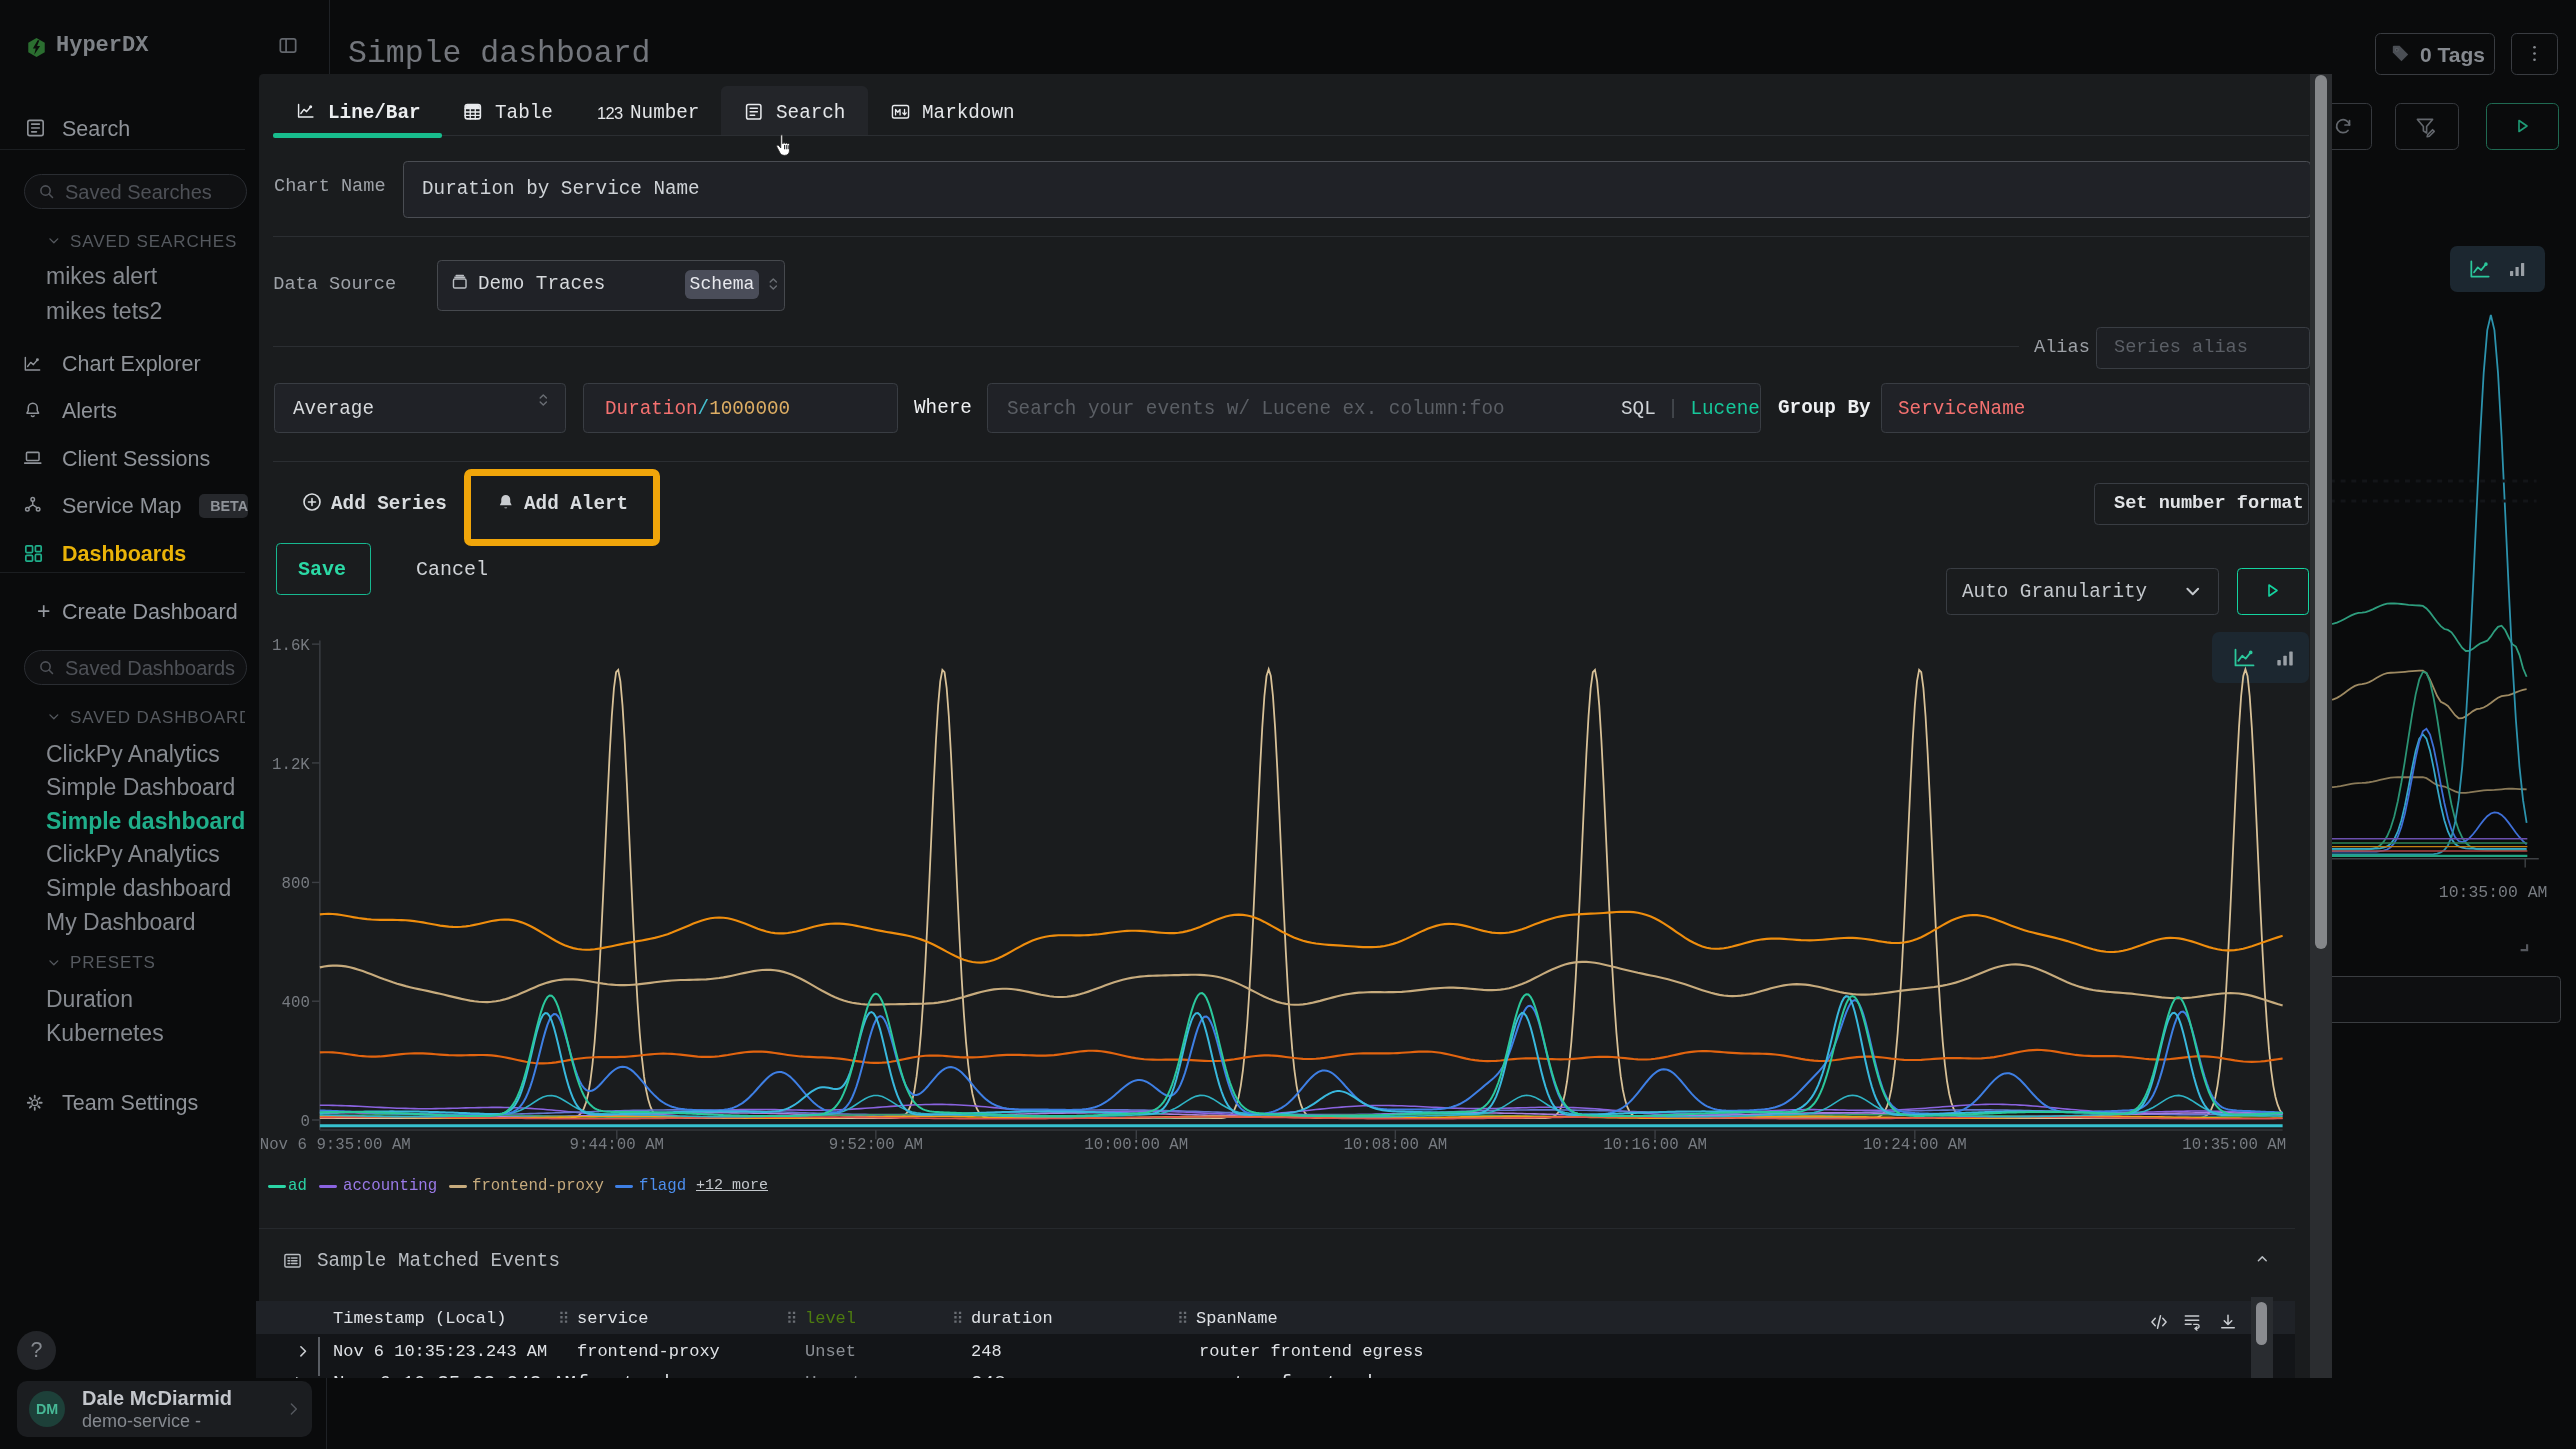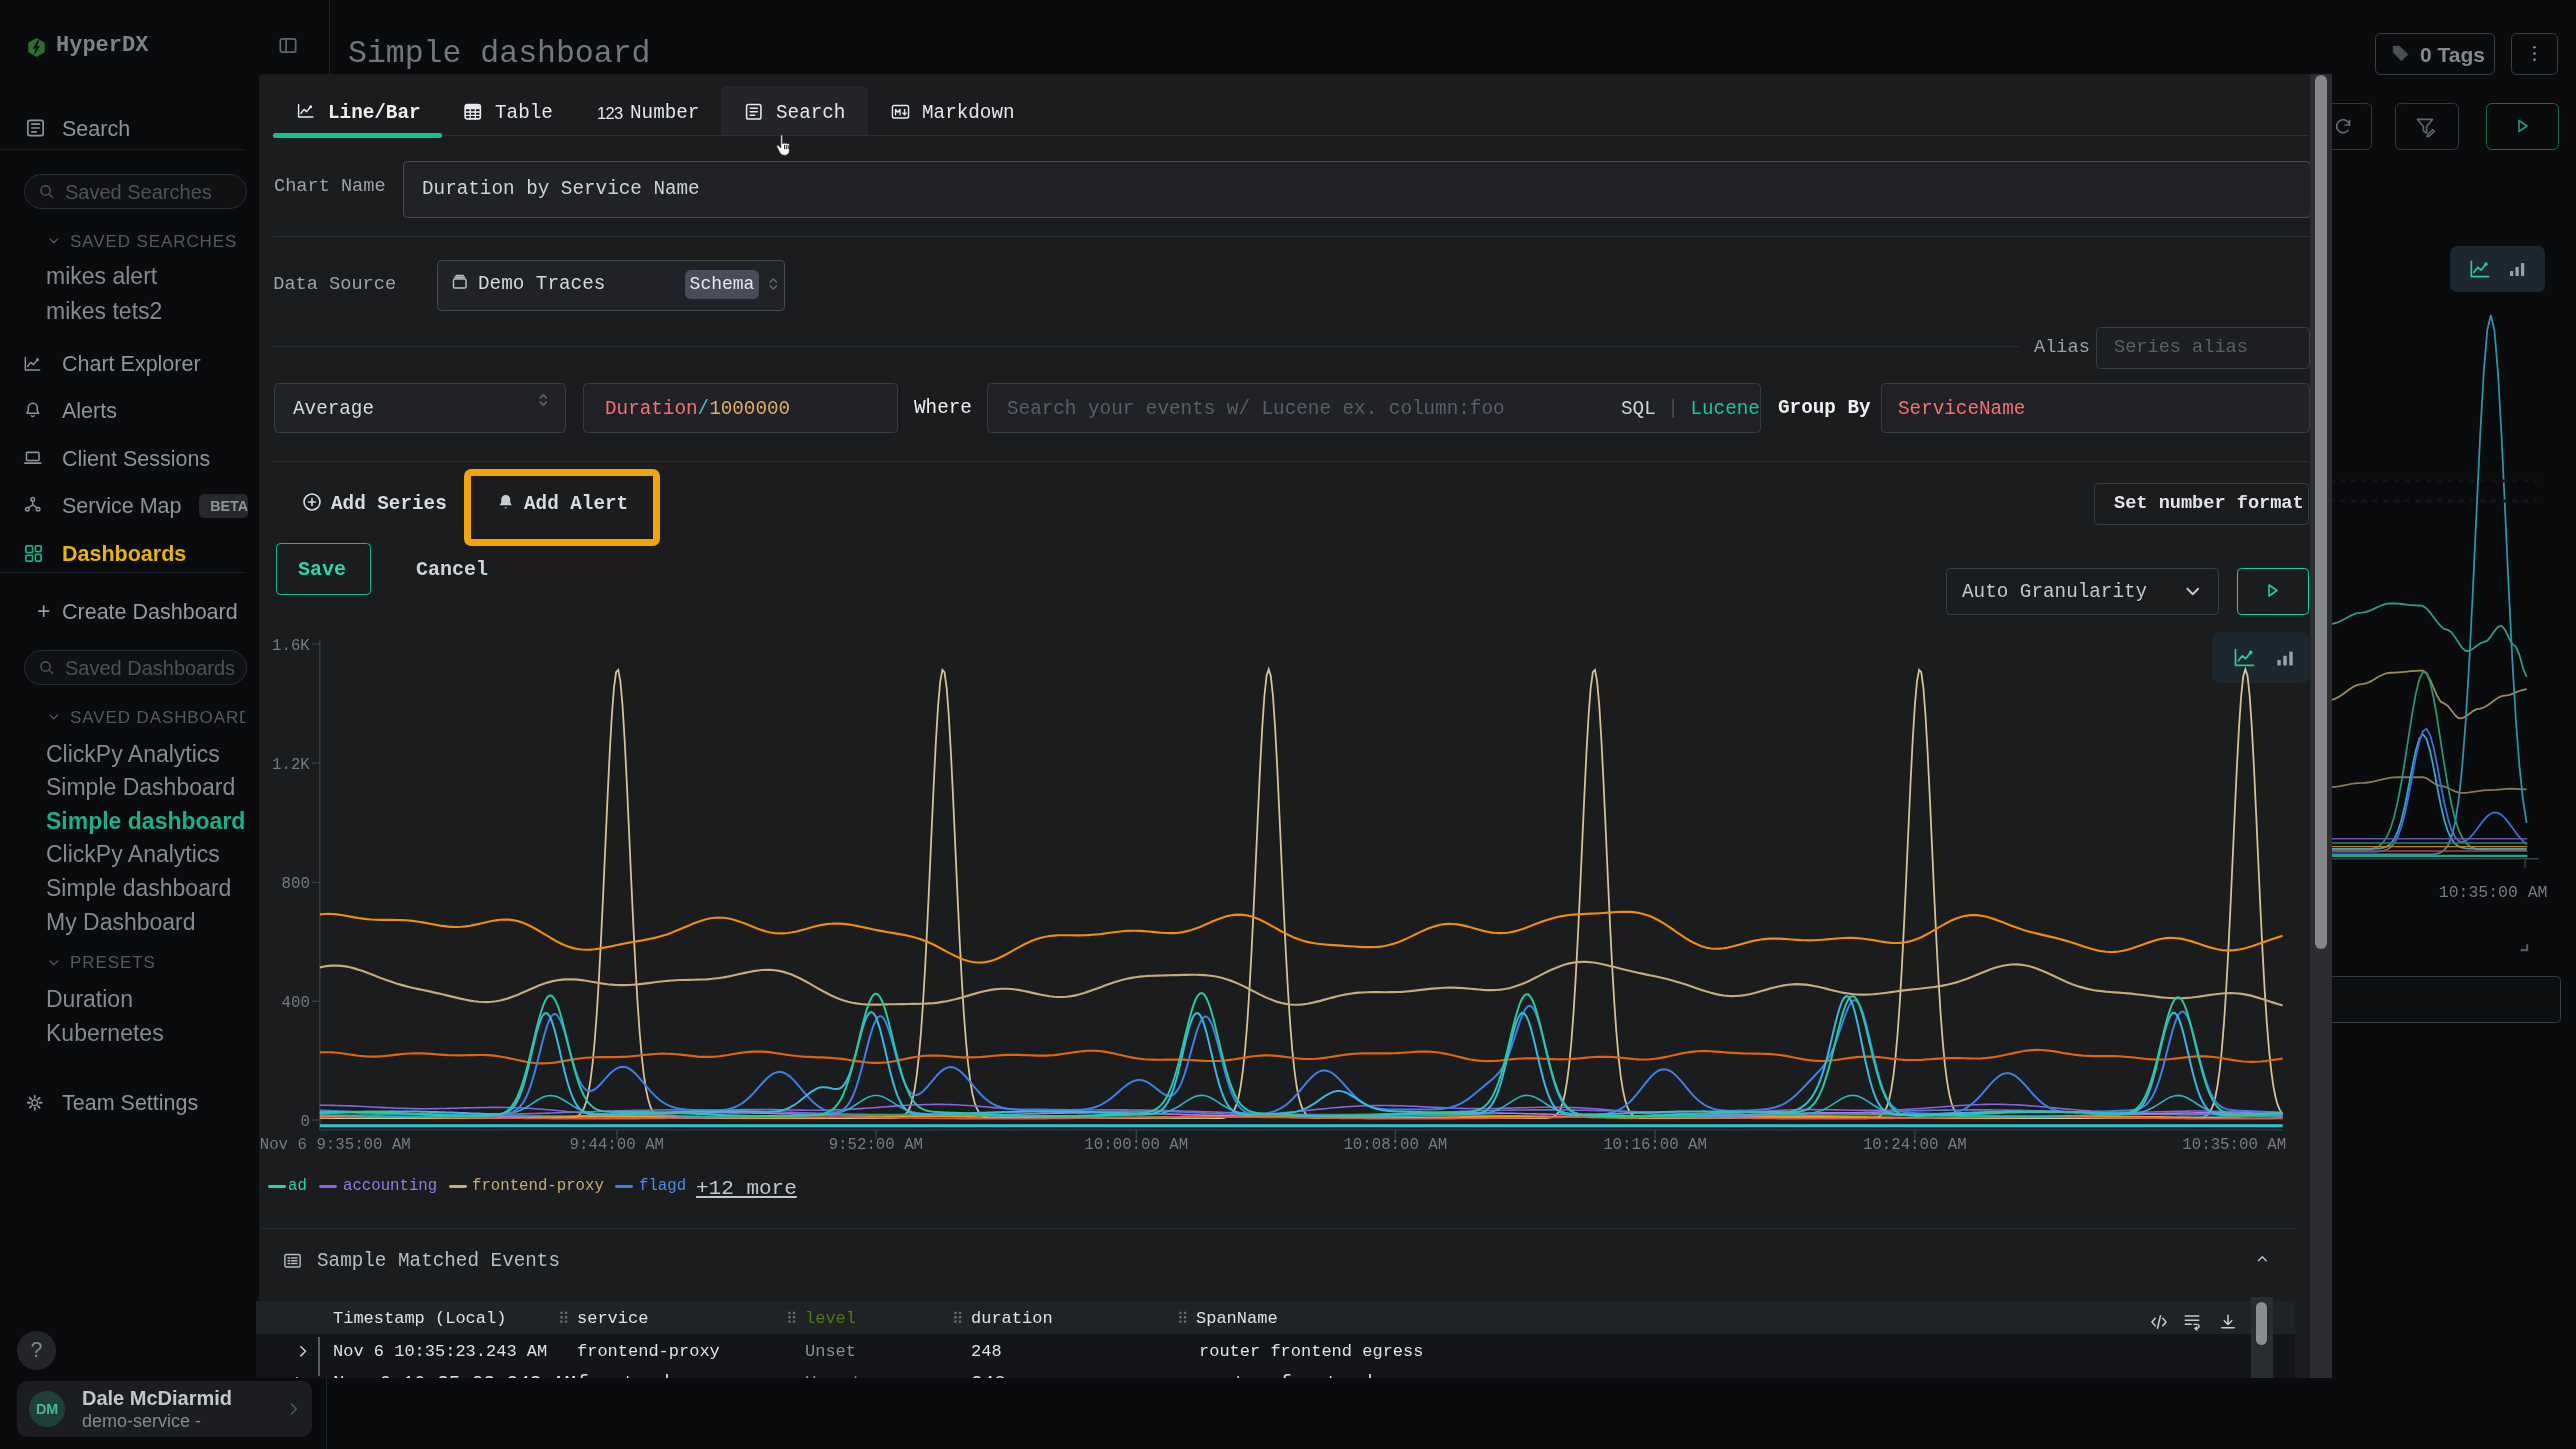--- a/index.html
+++ b/index.html
@@ -248,21 +248,21 @@
     <div class="abs" style="left:205px;top:395px;width:196px;height:77px;border:7.2px solid #f0a50a;border-radius:7.2px"></div>
     <svg class="abs" style="left:236px;top:417px" width="21.5" height="23" viewBox="0 0 24 24" fill="none" stroke="#c9ccd0" stroke-width="1.7" stroke-linecap="round" stroke-linejoin="round" color="#c9ccd0">
       <path d="M12 3.5 a5 5 0 0 0 -5 5 v3.2 l-1.6 3.3 h13.2 l-1.6 -3.3 v-3.2 a5 5 0 0 0 -5 -5 z" fill="currentColor" stroke="none"></path>
       <path d="M10.3 17.5 a1.9 1.9 0 0 0 3.4 0 z" fill="currentColor" stroke="none"></path>
     </svg>
     <div class="abs" style="left:265px;top:419px;font-size:19.3px;color:#d9dcdf;font-weight:bold">Add Alert</div>
     <div class="abs" style="left:1835px;top:409px;width:215px;height:42px;border:1.4px solid #393d43;border-radius:4.3px"></div>
     <div class="abs" style="left:1855px;top:419px;font-size:18.6px;color:#e2e4e7;font-weight:bold">Set number format</div>
     <div class="abs" style="left:16.5px;top:469px;width:95px;height:52px;border:1.4px solid #17b890;border-radius:4.3px"></div>
     <div class="abs" style="left:39px;top:484px;font-size:20px;color:#2bd9a5;font-weight:bold">Save</div>
-    <div class="abs" style="left:157px;top:484px;font-size:20px;color:#d0d3d7;font-weight:bold">Cancel</div>
+    <div class="abs" style="left:157px;top:484px;font-size:20px;color:#d0d3d7;font-weight:normal">Cancel</div>
     <div class="abs" style="left:1687px;top:494px;width:273px;height:47px;border:1.4px solid #393d43;border-radius:4.3px"></div>
     <div class="abs" style="left:1703px;top:507px;font-size:19.3px;color:#c4c8cd">Auto Granularity</div>
     <svg class="abs" style="left:1923px;top:504px" width="21.5" height="27" viewBox="0 0 24 24" fill="none" stroke="#c4c8cd" stroke-width="2.2" stroke-linecap="round" stroke-linejoin="round">
       <path d="M6 9 L12 15 L18 9"></path>
     </svg>
     <div class="abs" style="left:1978px;top:494px;width:72px;height:47px;border:1.4px solid #14d4a0;border-radius:4.3px"></div>
     <svg class="abs" style="left:2001px;top:502px" width="24" height="29" viewBox="0 0 24 24" fill="none" stroke="#14d4a0" stroke-width="1.6" stroke-linecap="round" stroke-linejoin="round">
       <path d="M9 6.5 L17 12 L9 17.5 z"></path>
     </svg>
     <div class="abs" style="left:1953px;top:558px;width:97px;height:51px;background:#1c2730;border-radius:7.2px"></div>
@@ -321,21 +321,21 @@
     <path d="M 447.0 1573 L 3190.0 1573" fill="none" stroke="#36c2cf" stroke-width="4"></path>
   </svg>
 <div class="abs" style="left:268px;top:1185px;width:18px;height:2.9px;background:#2bd4a5;border-radius:1.4px"></div>
 <div class="abs" style="left:288px;top:1177px;font-size:15.7px;color:#2bd4a5">ad</div>
 <div class="abs" style="left:319px;top:1185px;width:18px;height:2.9px;background:#8a63e0;border-radius:1.4px"></div>
 <div class="abs" style="left:343px;top:1177px;font-size:15.7px;color:#9a7ae8">accounting</div>
 <div class="abs" style="left:449px;top:1185px;width:18px;height:2.9px;background:#c7ab7d;border-radius:1.4px"></div>
 <div class="abs" style="left:472px;top:1177px;font-size:15.7px;color:#c7ab7d">frontend-proxy</div>
 <div class="abs" style="left:615px;top:1185px;width:18px;height:2.9px;background:#3e7fe4;border-radius:1.4px"></div>
 <div class="abs" style="left:639px;top:1177px;font-size:15.7px;color:#4d8fef">flagd</div>
-<div class="abs" style="left:696px;top:1177px;font-size:21px;color:#c3c7cc;text-decoration:underline">+12 more</div>
+<div class="abs" style="left:696px;top:1177px;font-size:15px;color:#c3c7cc;text-decoration:underline">+12 more</div>
 <div class="divh" style="left:259px;top:1228px;width:2036px;background:#26292d"></div>
 <svg class="abs" style="left:281px;top:1250px" width="23" height="21.5" viewBox="0 0 24 24" fill="none" stroke="#b9bdc2" stroke-width="1.6" stroke-linecap="round" stroke-linejoin="round">
     <rect x="3.5" y="5" width="17" height="14" rx="1.5"></rect>
     <path d="M7 9 h2 M7 12 h2 M7 15 h2 M11 9 h6 M11 12 h6 M11 15 h6"></path>
   </svg>
 <div class="abs" style="left:317px;top:1250px;font-size:19.3px;color:#b9bdc2">Sample Matched Events</div>
 <svg class="abs" style="left:2253px;top:1251px" width="18.6" height="15.7" viewBox="0 0 24 24" fill="none" stroke="#b9bdc2" stroke-width="2.2" stroke-linecap="round" stroke-linejoin="round">
     <path d="M6 15 L12 9 L18 15"></path>
   </svg>
 <div class="abs" style="left:256px;top:1301px;width:2039px;height:33px;background:#1f2227"></div>

